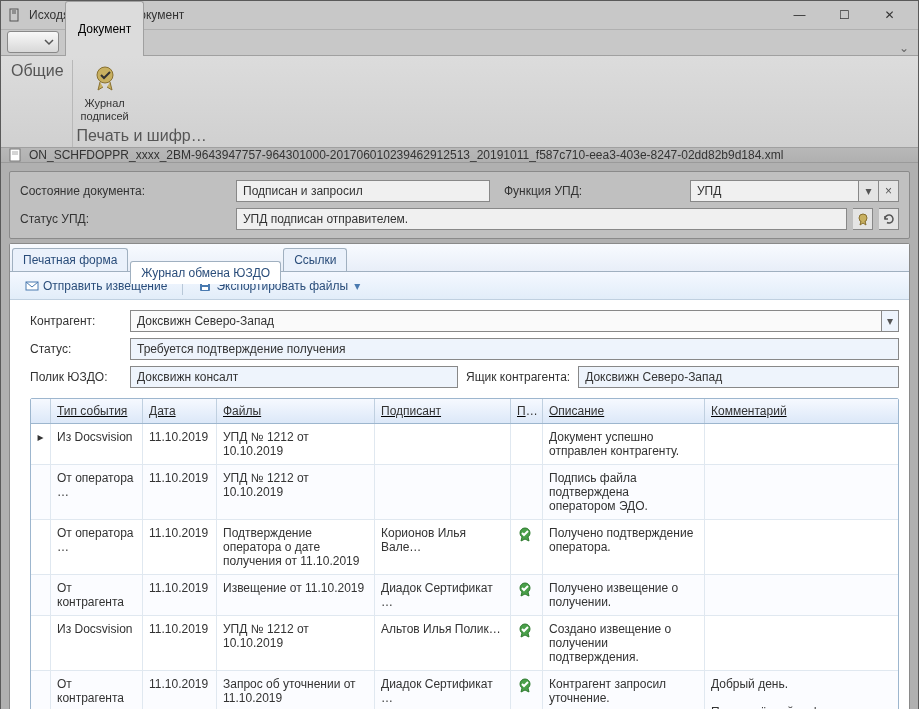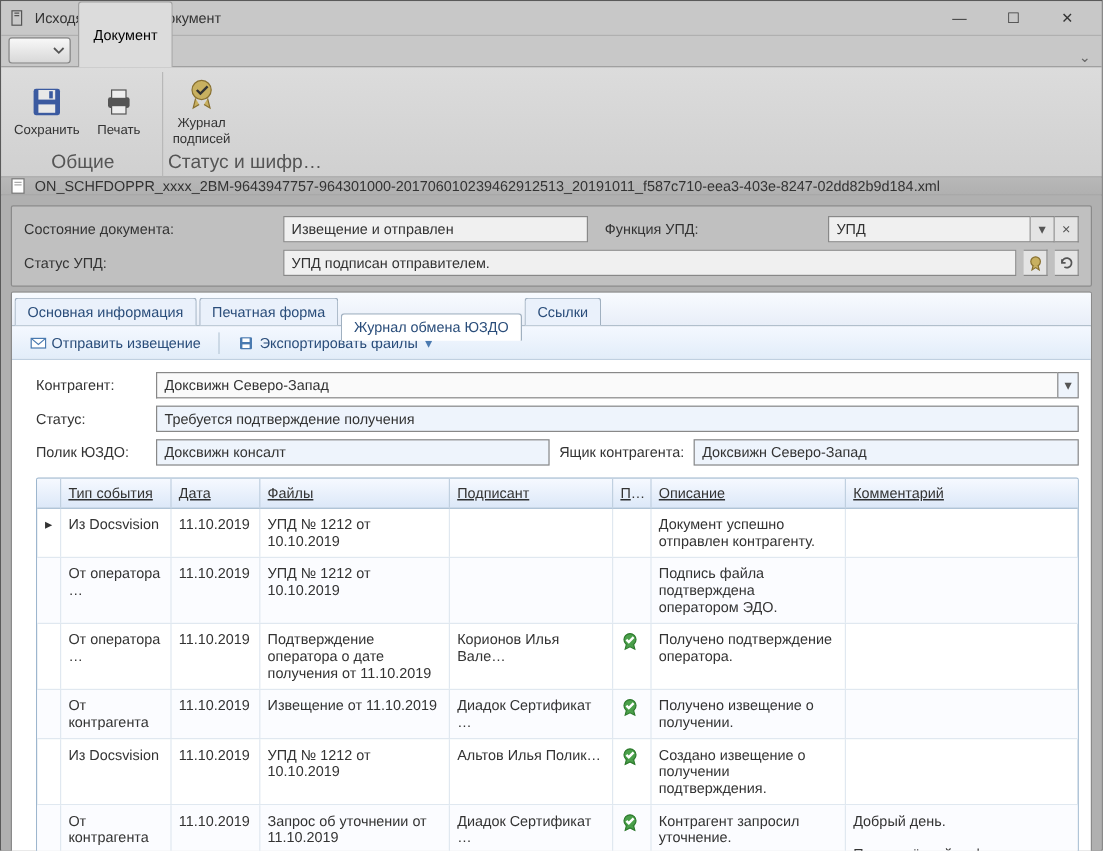--- a/index.html
+++ b/index.html
@@ -93,81 +93,58 @@
       <svg width="10" height="10" viewBox="0 0 10 10">
           <path d="M1 3 L5 7 L9 3" fill="none" stroke="#555" stroke-width="1.5"></path>
         </svg>
     </div>
     <div class="tab">Документ</div>
     <div class="collapse">⌄</div>
   </div>
 
   <div class="ribbon">
     <div class="ribbon-group">
-      <div class="ribbon-btns">
-        <div class="rbtn">
-          <span class="ricon">
-            <svg width="30" height="30" viewBox="0 0 30 30">
-                <rect x="4" y="4" width="22" height="22" rx="2" fill="#3b5aa0"></rect>
-                <rect x="8" y="5" width="14" height="8" fill="#e8e8e8"></rect>
-                <rect x="17" y="6" width="3" height="6" fill="#3b5aa0"></rect>
-                <rect x="8" y="17" width="14" height="7" fill="#e8e8e8"></rect>
-              </svg>
-          </span>
-          <span class="rlabel">Сохранить</span>
-        </div>
-        <div class="rbtn">
-          <span class="ricon">
-            <svg width="30" height="30" viewBox="0 0 30 30">
-                <rect x="6" y="11" width="18" height="9" rx="2" fill="#555"></rect>
-                <rect x="9" y="5" width="12" height="7" fill="#eee" stroke="#555"></rect>
-                <rect x="9" y="18" width="12" height="7" fill="#eee" stroke="#555"></rect>
-              </svg>
-          </span>
-          <span class="rlabel">Печать</span>
-        </div>
-      </div>
       <div class="ribbon-group-label">Общие</div>
     </div>
     <div class="ribbon-group">
       <div class="ribbon-btns">
         <div class="rbtn">
           <span class="ricon">
             <svg width="30" height="30" viewBox="0 0 30 30">
                 <circle cx="15" cy="11" r="8" fill="#c8b060" stroke="#887030"></circle>
                 <path d="M11 11 L14 14 L20 8" fill="none" stroke="#333" stroke-width="2"></path>
                 <path d="M10 18 L8 26 L13 23" fill="#c8b060" stroke="#887030"></path>
                 <path d="M20 18 L22 26 L17 23" fill="#c8b060" stroke="#887030"></path>
               </svg>
           </span>
           <span class="rlabel" style="white-space:pre;">Журнал
 подписей</span>
         </div>
       </div>
-      <div class="ribbon-group-label">Статус и шифр…</div>
+      <div class="ribbon-group-label">Печать и шифр…</div>
     </div>
   </div>
 
   <div class="pathbar">
     <span class="picon">
       <svg width="12" height="14" viewBox="0 0 12 14">
           <rect x="1" y="1" width="10" height="12" fill="#fff" stroke="#777"></rect>
           <line x1="3" y1="4" x2="9" y2="4" stroke="#aaa"></line>
           <line x1="3" y1="6" x2="9" y2="6" stroke="#aaa"></line>
         </svg>
     </span>
     <span>ON_SCHFDOPPR_xxxx_2BM-9643947757-964301000-201706010239462912513_20191011_f587c710-eea3-403e-8247-02dd82b9d184.xml</span>
   </div>
 
   <div class="content">
 
     <div class="panel">
       <div class="form-row">
         <span class="form-label w-label1">Состояние документа:</span>
-        <div class="input read" style="flex:0 0 254px">Извещение и отправлен</div>
+        <div class="input read" style="flex:0 0 254px">Подписан и запросил</div>
         <span class="form-label" style="width:188px; padding-left:8px">Функция УПД:</span>
         <div class="sel-wrap">
           <div class="input read">УПД</div>
           <div class="mini-btn">▾</div>
           <div class="mini-btn">×</div>
         </div>
       </div>
       <div class="form-row">
         <span class="form-label w-label1">Статус УПД:</span>
         <div class="input read">УПД подписан отправителем.</div>
@@ -181,21 +158,20 @@
           <svg width="12" height="12" viewBox="0 0 12 12">
               <path d="M2 6 A4 4 0 1 1 4 9.5" fill="none" stroke="#555" stroke-width="1.5"></path>
               <path d="M2 3 L2 6 L5 6" fill="none" stroke="#555" stroke-width="1.5"></path>
             </svg>
         </div>
       </div>
     </div>
 
     <div class="tabs-panel">
       <div class="tabstrip">
-        <div class="tab2">Основная информация</div>
         <div class="tab2">Печатная форма</div>
         <div class="tab2 active">Журнал обмена ЮЗДО</div>
         <div class="tab2">Ссылки</div>
       </div>
       <div class="toolbar2">
         <div class="tbtn">
           <svg width="14" height="14" viewBox="0 0 14 14">
               <rect x="1" y="3" width="12" height="8" fill="#fff" stroke="#4a7ab0"></rect>
               <path d="M1 3 L7 8 L13 3" fill="none" stroke="#4a7ab0"></path>
             </svg>

